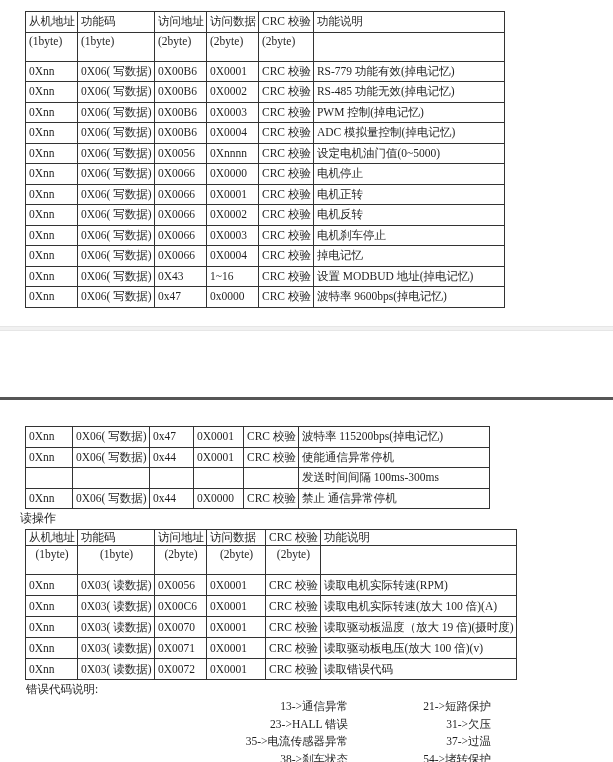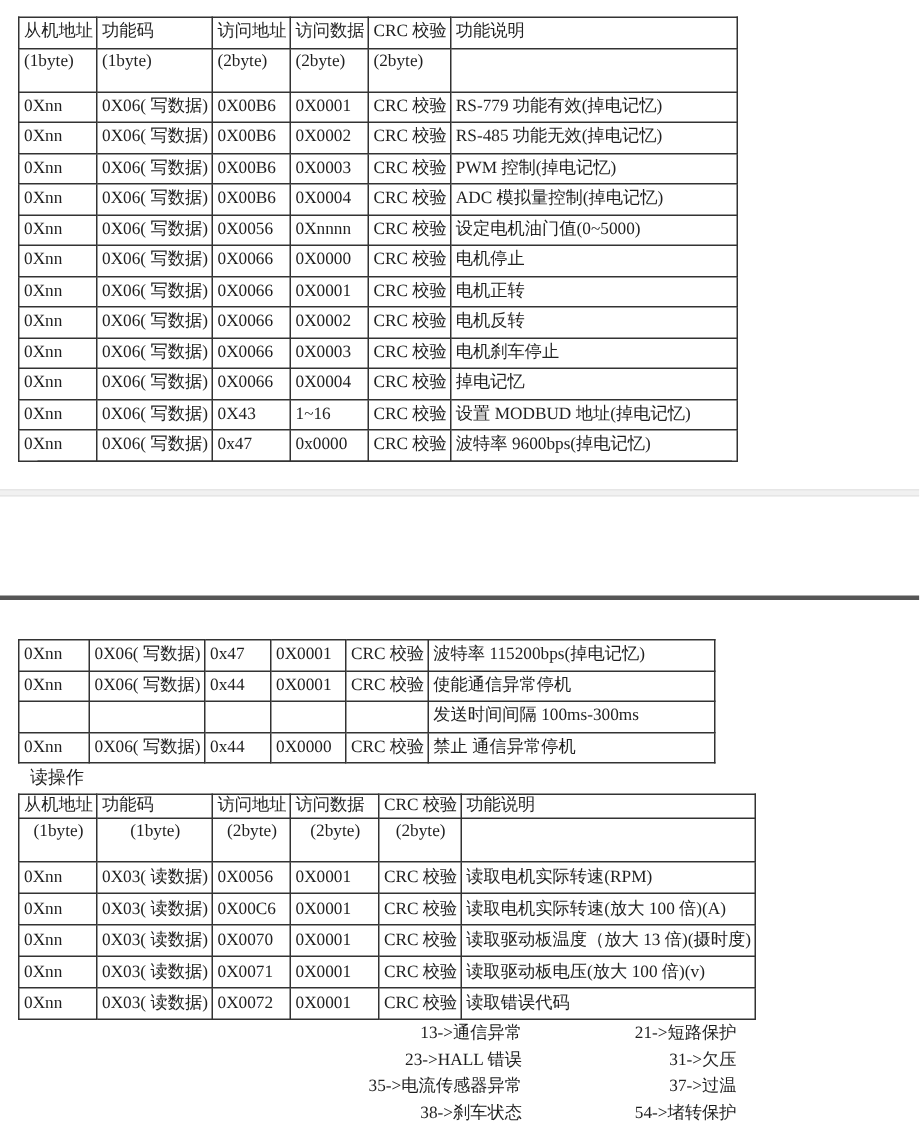--- a/index.html
+++ b/index.html
@@ -7,21 +7,21 @@
     position: relative;
     width: 613px;
     height: 762px;
     overflow: hidden;
     background: #ffffff;
     color: #1f1f1f;
     font-family: "Liberation Serif", "DejaVu Serif", serif;
   }
   table.grid {
     position: absolute;
-    left: 12px;
+    left: 25px;
     border-collapse: collapse;
     table-layout: fixed;
   }
   table.grid td {
     border: 1px solid #333333;
     font-size: 11.5px;
     line-height: 13px;
     padding: 0 2px 0 3px;
     height: 19.5px;
     white-space: nowrap;
@@ -328,21 +328,21 @@
           <td>0X0001</td>
           <td>CRC 校验</td>
           <td>读取电机实际转速(放大 100 倍)(A)</td>
         </tr>
         <tr>
           <td>0Xnn</td>
           <td>0X03( 读数据)</td>
           <td>0X0070</td>
           <td>0X0001</td>
           <td>CRC 校验</td>
-          <td>读取驱动板温度（放大 13 倍)(摄时度)</td>
+          <td>读取驱动板温度（放大 19 倍)(摄时度)</td>
         </tr>
         <tr>
           <td>0Xnn</td>
           <td>0X03( 读数据)</td>
           <td>0X0071</td>
           <td>0X0001</td>
           <td>CRC 校验</td>
           <td>读取驱动板电压(放大 100 倍)(v)</td>
         </tr>
         <tr>
@@ -350,20 +350,21 @@
           <td>0X03( 读数据)</td>
           <td>0X0072</td>
           <td>0X0001</td>
           <td>CRC 校验</td>
           <td>读取错误代码</td>
         </tr>
       </tbody>
   </table>
 
   <div class="errors-wrap">
+    <div class="errors-title">错误代码说明:</div>
     <table class="errors">
       <colgroup>
         <col style="width:322px">
           <col style="width:143px">
       </colgroup>
       <tbody>
           <tr>
             <td>13-&gt;通信异常</td>
             <td>21-&gt;短路保护</td>
           </tr>

